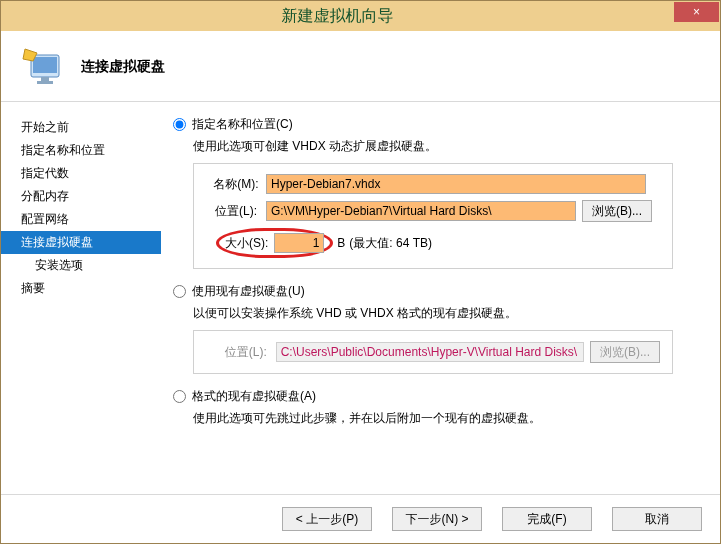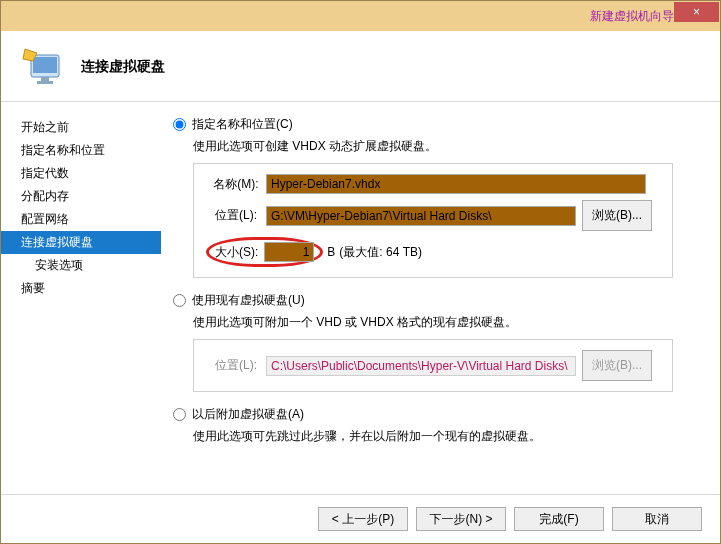--- a/index.html
+++ b/index.html
@@ -21,23 +21,23 @@
   }
   .titlebar {
     height: 30px;
     background: #eecf8f;
     display: flex;
     align-items: center;
     position: relative;
   }
   .titlebar .title {
     flex: 1;
-    text-align: right;
-    font-size: 12px;
-    color: #a21caf;
+    text-align: center;
+    font-size: 16px;
+    color: #14532d;
   }
   .titlebar .close {
     width: 45px;
     height: 20px;
     background: #c75050;
     color: #fff;
     display: flex;
     align-items: center;
     justify-content: center;
     font-family: Arial, sans-serif;
@@ -114,45 +114,45 @@
     width: 480px;
   }
   .field-block.disabled {
     color: #8a8a8a;
   }
   .field-row {
     display: flex;
     align-items: center;
     margin-bottom: 6px;
   }
-  .field-row:last-child { margin-bottom: 0; }
+  .field-row:last-child { margin-bottom: 0; margin-left: 10px; }
   .field-label {
     width: 60px;
     text-align: center;
     white-space: nowrap;
   }
   .field-input {
     font-family: inherit;
     font-size: 12px;
     height: 20px;
     box-sizing: border-box;
     border: 1px solid #a9a9a9;
     padding: 1px 4px;
-    background: #a16207;
+    background: #fdba74;
   }
   .field-input.wide { width: 310px; }
   .field-input.small { width: 50px; text-align: right; }
   .field-input[disabled] {
     background: #f0f0f0;
     color: #be185d;
     border-color: #cfcfcf;
   }
   .browse-btn {
     margin-left: 6px;
-    height: 31px;
+    height: 22px;
     padding: 0 8px;
     font-family: inherit;
     font-size: 12px;
     border: 1px solid #acacac;
     background: #efefef;
     cursor: pointer;
     min-width: 70px;
   }
   .browse-btn[disabled] {
     color: #9a9a9a;
@@ -165,21 +165,21 @@
     border-radius: 50% / 60%;
     padding: 2px 6px;
     display: inline-flex;
     align-items: center;
   }
   .footer {
     border-top: 1px solid #d9d9d9;
     padding: 12px 18px;
     display: flex;
     justify-content: flex-end;
-    gap: 8px;
+    gap: 20px;
     margin-top: 40px;
   }
   .footer button {
     min-width: 90px;
     height: 24px;
     font-family: inherit;
     font-size: 12px;
     border: 1px solid #acacac;
     background: #efefef;
     cursor: pointer;
@@ -250,35 +250,35 @@
             <span class="size-max">(最大值: 64 TB)</span>
           </div>
         </div>
       </div>
 
       <div class="opt-group">
         <label class="opt-row">
           <input type="radio" name="vhdopt" style="">
           <span>使用现有虚拟硬盘(U)</span>
         </label>
-        <div class="opt-help">使用此选项可附加一个 VHD 或 VHDX 格式的现有虚拟硬盘。</div>
+        <div class="opt-help">以便可以安装操作系统 VHD 或 VHDX 格式的现有虚拟硬盘。</div>
 
         <div class="field-block disabled">
           <div class="field-row">
             <span class="field-label">位置(L):</span>
             <input class="field-input wide" disabled="" value="C:\Users\Public\Documents\Hyper-V\Virtual Hard Disks\" style="">
             <button class="browse-btn" disabled="">浏览(B)...</button>
           </div>
         </div>
       </div>
 
       <div class="opt-group">
         <label class="opt-row">
           <input type="radio" name="vhdopt" style="">
-          <span>以后附加虚拟硬盘(A)</span>
+          <span>格式的现有虚拟硬盘(A)</span>
         </label>
         <div class="opt-help">使用此选项可先跳过此步骤，并在以后附加一个现有的虚拟硬盘。</div>
       </div>
 
     </div>
   </div>
 
   <div class="footer">
     <button>&lt; 上一步(P)</button>
     <button>下一步(N) &gt;</button>

